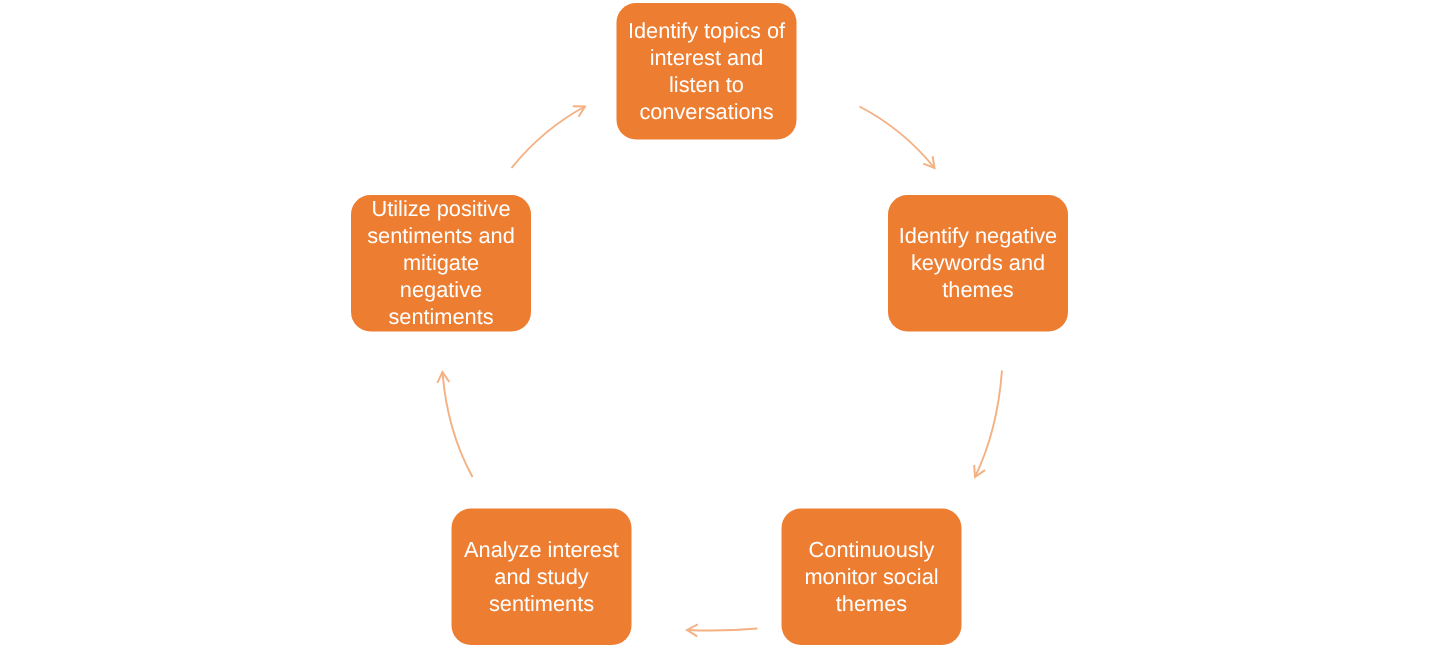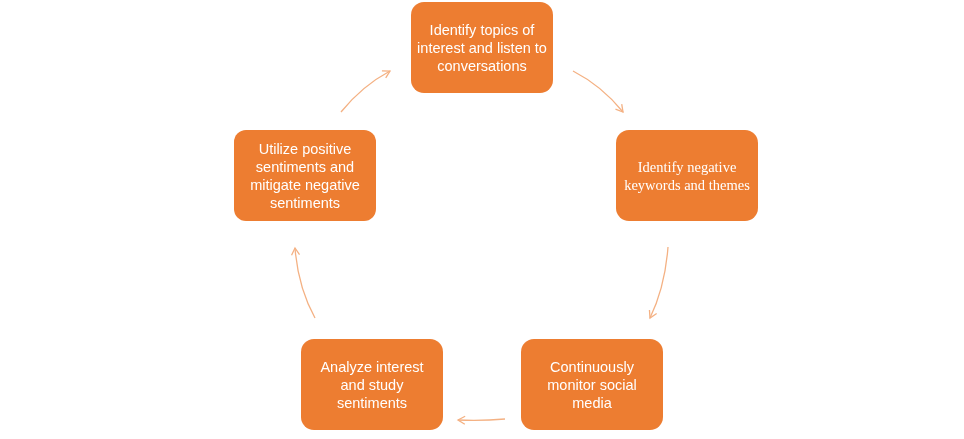--- a/index.html
+++ b/index.html
@@ -1,18 +1,18 @@
 <!DOCTYPE html>
 <html><head>
 <meta charset="utf-8">
 <style>
   html, body { margin:0; padding:0; background:#ffffff; }
   body { width:964px; height:439px; position:relative; overflow:hidden;
          font-family:"Liberation Sans", "DejaVu Sans", sans-serif; }
-  .node { position:absolute; width:142px; height:91px; background:#ED7D31;
+  .node { position:absolute; width:120px; height:91px; background:#ED7D31;
           border-radius:13px; display:flex; align-items:center; justify-content:flex-end;
           box-sizing:border-box; padding:4px 6px; }
   .node span { color:#ffffff; font-size:14.5px; line-height:18px; text-align:center; }
   svg.arrows { position:absolute; left:0; top:0; }
 </style>
 </head>
 <body>
 
 <svg class="arrows" width="964" height="439">
   <defs>
@@ -23,24 +23,24 @@
   <path d="M573,71 Q602,86 623,112" fill="none" stroke="#F4B183" stroke-width="1.3" marker-end="url(#ah)"></path>
   <path d="M668,247 Q665,287 650,318" fill="none" stroke="#F4B183" stroke-width="1.3" marker-end="url(#ah)"></path>
   <path d="M505,419 Q482,421 458,420" fill="none" stroke="#F4B183" stroke-width="1.3" marker-end="url(#ah)"></path>
   <path d="M315,318 Q298,287 295,248" fill="none" stroke="#F4B183" stroke-width="1.3" marker-end="url(#ah)"></path>
   <path d="M341,112 Q362,86 390,71" fill="none" stroke="#F4B183" stroke-width="1.3" marker-end="url(#ah)"></path>
 </svg>
 
 <div class="node" style="left:411px; top:2px;">
   <span>Identify topics of interest and listen to conversations</span>
 </div>
-<div class="node" style="left:616px; top:130px;font-family:Liberation Serif, serif;">
+<div class="node" style="left:592px; top:130px;">
   <span>Identify negative keywords and themes</span>
 </div>
 <div class="node" style="left:521px; top:339px;">
-  <span>Continuously monitor social media</span>
+  <span>Continuously monitor social themes</span>
 </div>
 <div class="node" style="left:301px; top:339px;">
   <span>Analyze interest and study sentiments</span>
 </div>
-<div class="node" style="left:234px; top:130px;border-radius:12px;">
+<div class="node" style="left:234px; top:130px;">
   <span>Utilize positive sentiments and mitigate negative sentiments</span>
 </div>
 
 </body></html>

